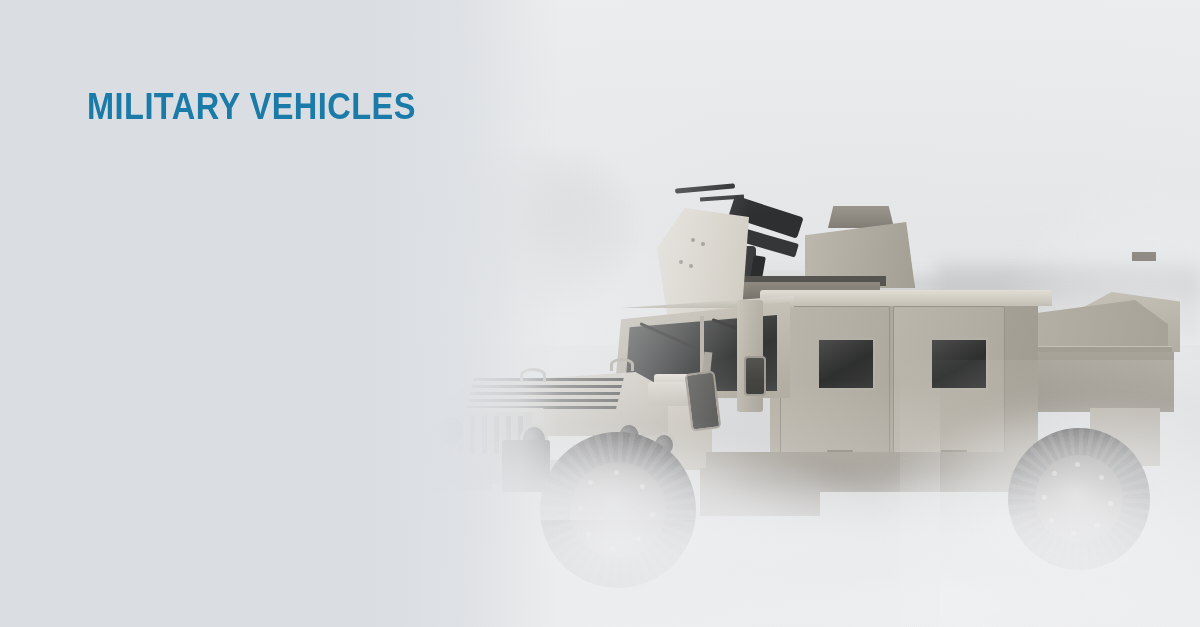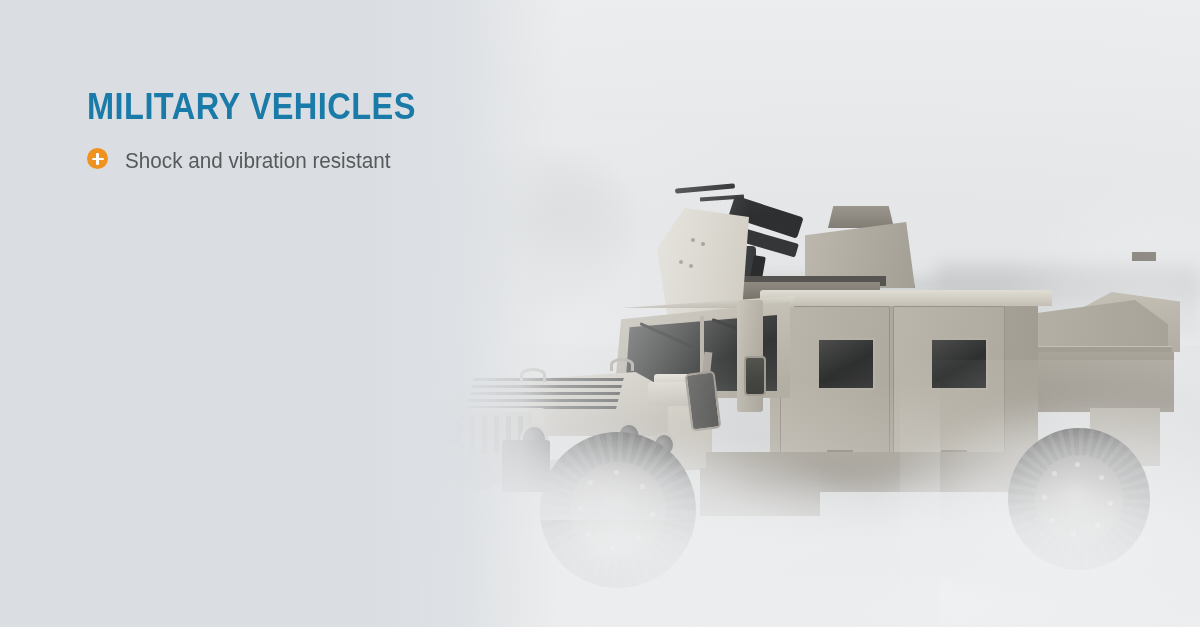--- a/index.html
+++ b/index.html
@@ -551,22 +551,18 @@
   </div>
 
   <div class="left-panel"></div>
 
   <div class="content">
 
     <div class="title">MILITARY  VEHICLES</div>
 
     <div class="bullets">
 
-      <div class="bullet">
-        <span class="plus-icon"></span>
-        <span class="bullet-text">Shock and vibration resistant</span>
-      </div>
 
 
     </div>
   </div>
 
 </div>
 
 </body></html>

